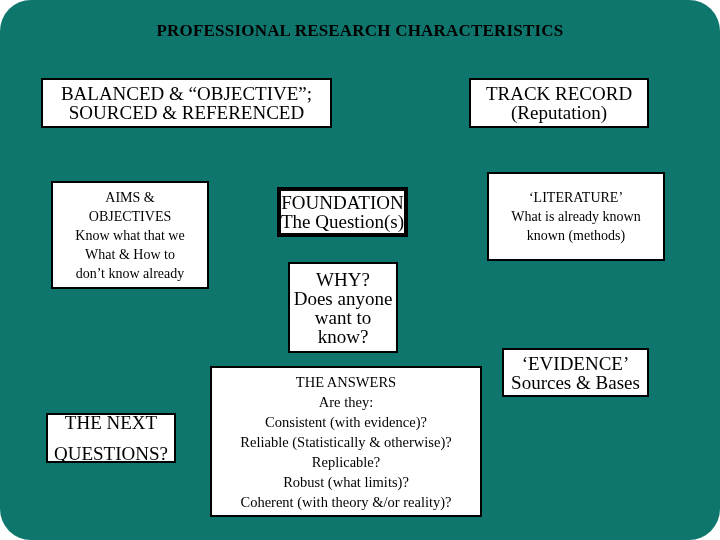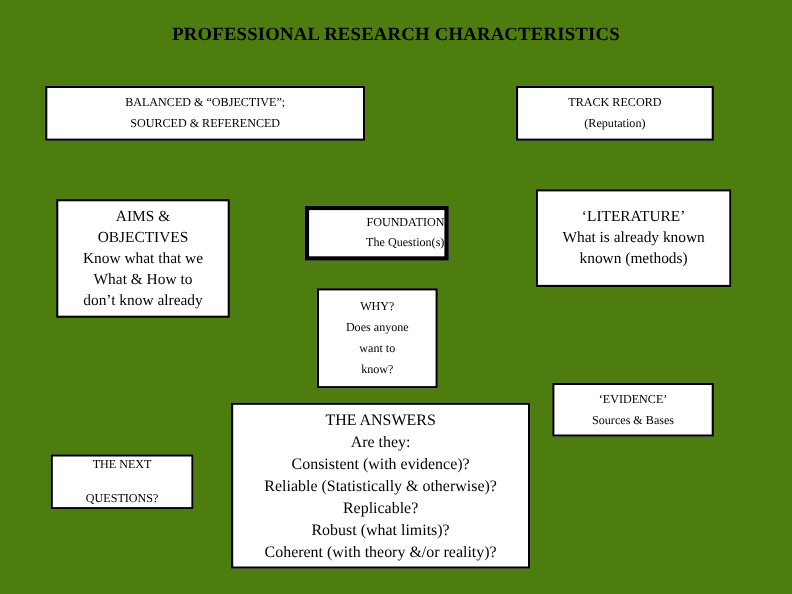--- a/index.html
+++ b/index.html
@@ -15,21 +15,22 @@
     font-family: "Liberation Serif", "DejaVu Serif", serif;
     color: #000000;
     -webkit-font-smoothing: none;
   }
 
   #slide {
     position: absolute;
     left: 0; top: 0;
     width: 720px;
     height: 540px;
-    background: #4d7c0f;
+    background: #0f766e;
+    border-radius: 31px;
   }
 
   .title {
     position: absolute;
     left: 0;
     top: 21px;
     width: 720px;
     text-align: center;
     font-weight: bold;
     font-size: 17px;
@@ -41,42 +42,41 @@
   .box {
     position: absolute;
     box-sizing: border-box;
     border: 2px solid #000000;
     background: #ffffff;
     display: flex;
     flex-direction: column;
     align-items: center;
     justify-content: center;
     text-align: center;
-    font-size: 11px;
+    font-size: 19px;
     line-height: 19px;
   }
   .box .line {
     display: block;
     white-space: nowrap;
   }
 
   
   #box-balanced {
     left: 41px;  top: 78px;  width: 291px; height: 50px;
   }
   #box-track-record {
     left: 469px; top: 78px;  width: 180px; height: 50px;
   }
   #box-aims {
     left: 51px;  top: 181px; width: 158px; height: 108px;
   }
   #box-foundation {
     left: 277px; top: 187px; width: 131px; height: 50px;
     border-width: 4px;
-    align-items: flex-end;
   }
   #box-literature {
     left: 487px; top: 172px; width: 178px; height: 89px;
   }
   #box-why {
     left: 288px; top: 262px; width: 110px; height: 91px;
   }
   #box-evidence {
     left: 502px; top: 348px; width: 147px; height: 49px;
   }

